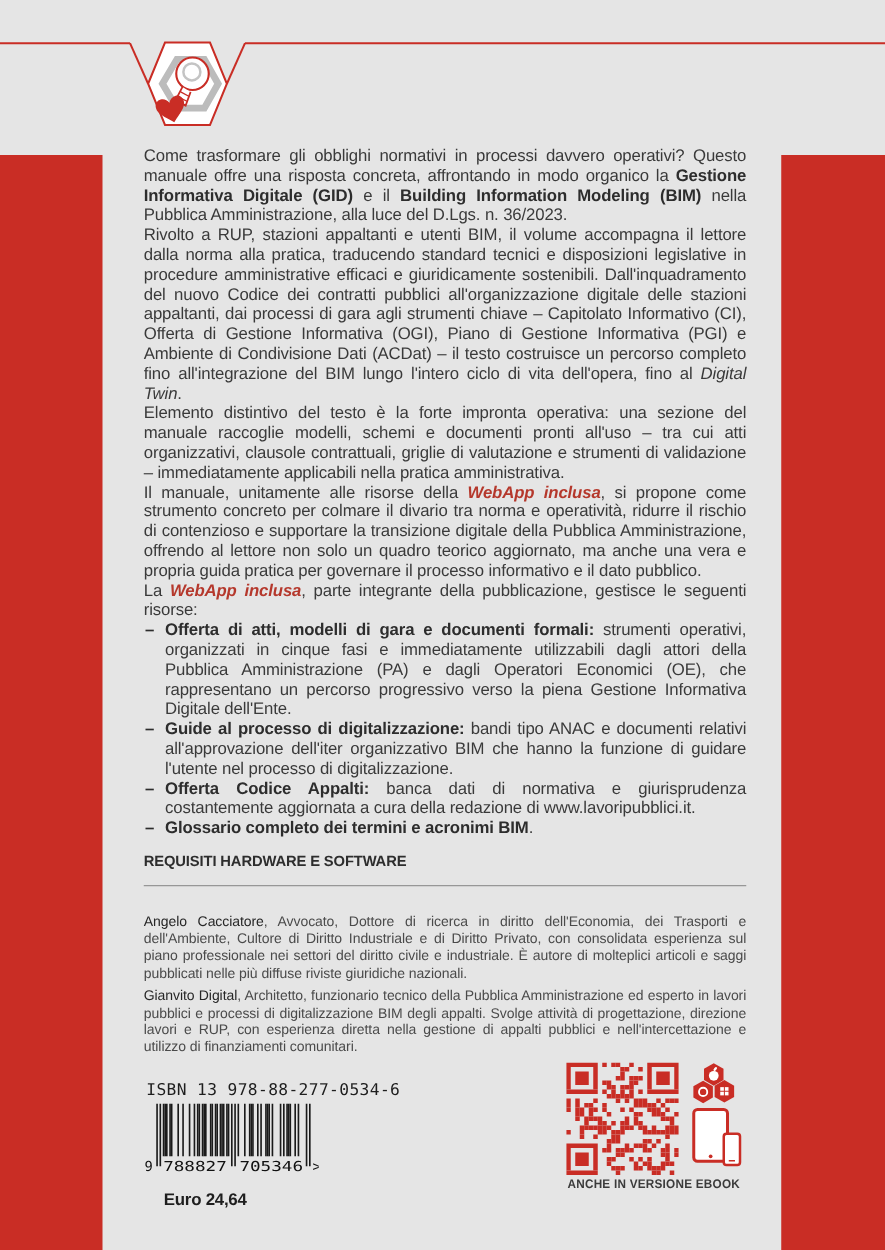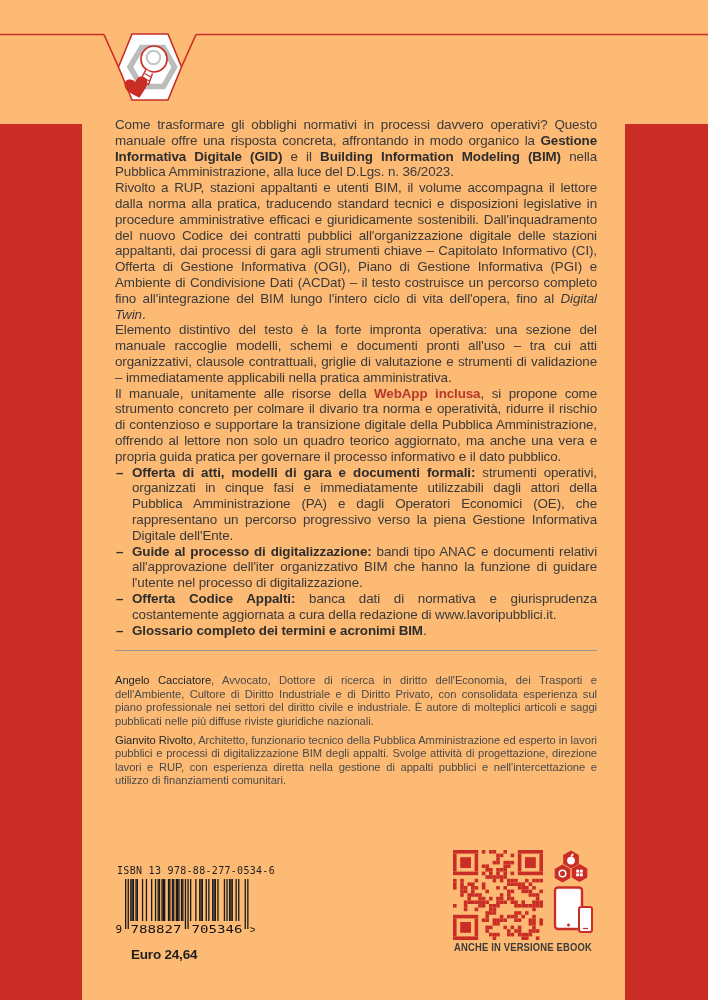--- a/index.html
+++ b/index.html
@@ -1,48 +1,48 @@
 <!DOCTYPE html>
 <html lang="it" style="--accent: #c92d25; --text-red: #b5382c;"><head>
 <meta charset="utf-8">
 <style>
   :root{
     --accent:#c92d25;
     --text-red:#b5382c;
     --ink:#3a3a3a;
   }
   html,body{margin:0;padding:0;background:#fff;}
-  .page{position:relative;width:708px;height:1000px;background:#fdba74;overflow:hidden;
+  .page{position:relative;width:708px;height:1000px;background:#e5e5e5;overflow:hidden;
         font-family:"Liberation Sans","DejaVu Sans",sans-serif;}
   
   .masthead{position:absolute;left:0;top:0;width:708px;height:115px;}
   
   .sidebar{position:absolute;top:124px;height:876px;background:var(--accent);}
   .sidebar.left{left:0;width:82px;}
   .sidebar.right{left:625px;width:83px;}
   
   .content{position:absolute;left:115px;top:117px;width:482px;color:var(--ink);
            font-size:13.4px;line-height:15.8px;letter-spacing:-0.1px;}
   .content p{margin:0;text-align:justify;}
   .content .b{font-weight:bold;color:#2d2d2d;}
   .content .i{font-style:italic;}
-  .content .red{color:var(--text-red);}
+  .content .red{color:var(--text-red);font-style:italic;}
   ul.resources{margin:0;padding:0;list-style:none;}
   ul.resources li{position:relative;padding-left:17px;text-align:justify;}
   ul.resources .marker{position:absolute;left:1px;top:0;font-weight:bold;color:#2d2d2d;}
   .req{margin-top:12px;}
   .req h3{margin:0;font-size:11.8px;line-height:15px;letter-spacing:-0.1px;color:#2d2d2d;}
   .req p{margin:0;font-size:12.8px;line-height:15.4px;color:#4e4e4e;letter-spacing:-0.2px;text-align:justify;}
   .divider{margin-top:11px;border-top:1px solid #979797;height:0;}
   .authors{margin-top:23px;font-size:11.2px;line-height:13.6px;color:#4a4a4a;letter-spacing:-0.05px;}
   .authors p{margin:0 0 5px 0;text-align:justify;}
   .authors .name{font-weight:normal;color:#262626;}
   
   .barcode-block{position:absolute;left:115px;top:865px;width:170px;}
-  .isbn-label{font-family:"DejaVu Sans Mono","Liberation Mono",monospace;font-size:10px;
+  .isbn-label{font-family:"DejaVu Sans Mono","Liberation Mono",monospace;font-size:13px;
               letter-spacing:0.3px;color:#1e1e1e;margin:0 0 1px 2px;white-space:nowrap;}
   .price{margin:8px 0 0 16px;font-size:13.5px;font-weight:bold;color:#1e1e1e;letter-spacing:-0.2px;}
   
   .ebook-block{position:absolute;left:453px;top:846px;width:140px;height:110px;}
   .qr{position:absolute;left:0;top:4px;}
   .platform-icons{position:absolute;left:97px;top:4px;}
   .devices{position:absolute;left:99px;top:40px;}
   .ebook-caption{position:absolute;left:-10px;top:96px;width:160px;text-align:center;
                  font-size:10px;font-weight:bold;color:#3b3b3b;letter-spacing:0.2px;white-space:nowrap;
                  transform:scaleX(0.94);}
@@ -74,20 +74,21 @@
   </svg>
 
   <div class="sidebar left"></div>
   <div class="sidebar right"></div>
 
   <div class="content">
     <p><span>Come trasformare gli obblighi normativi in processi davvero operativi? Questo manuale offre una risposta concreta, affrontando in modo organico la </span><span class="b">Gestione Informativa Digitale (GID)</span><span> e il </span><span class="b">Building Information Modeling (BIM)</span><span> nella Pubblica Amministrazione, alla luce del D.Lgs. n. 36/2023.</span></p>
     <p><span>Rivolto a RUP, stazioni appaltanti e utenti BIM, il volume accompagna il lettore dalla norma alla pratica, traducendo standard tecnici e disposizioni legislative in procedure amministrative efficaci e giuridicamente sostenibili. Dall'inquadramento del nuovo Codice dei contratti pubblici all'organizzazione digitale delle stazioni appaltanti, dai processi di gara agli strumenti chiave – Capitolato Informativo (CI), Offerta di Gestione Informativa (OGI), Piano di Gestione Informativa (PGI) e Ambiente di Condivisione Dati (ACDat) – il testo costruisce un percorso completo fino all'integrazione del BIM lungo l'intero ciclo di vita dell'opera, fino al </span><span class="i">Digital Twin</span><span>.</span></p>
     <p><span>Elemento distintivo del testo è la forte impronta operativa: una sezione del manuale raccoglie modelli, schemi e documenti pronti all'uso – tra cui atti organizzativi, clausole contrattuali, griglie di valutazione e strumenti di validazione – immediatamente applicabili nella pratica amministrativa.</span></p>
     <p><span>Il manuale, unitamente alle risorse della </span><span class="b red">WebApp inclusa</span><span>, si propone come strumento concreto per colmare il divario tra norma e operatività, ridurre il rischio di contenzioso e supportare la transizione digitale della Pubblica Amministrazione, offrendo al lettore non solo un quadro teorico aggiornato, ma anche una vera e propria guida pratica per governare il processo informativo e il dato pubblico.</span></p>
+    <p><span>La </span><span class="b red">WebApp inclusa</span><span>, parte integrante della pubblicazione, gestisce le seguenti risorse:</span></p>
 
     <ul class="resources">
       <li>
         <span class="marker">–</span>
         <span><span class="b">Offerta di atti, modelli di gara e documenti formali:</span><span> strumenti operativi, organizzati in cinque fasi e immediatamente utilizzabili dagli attori della Pubblica Amministrazione (PA) e dagli Operatori Economici (OE), che rappresentano un percorso progressivo verso la piena Gestione Informativa Digitale dell'Ente.</span></span>
       </li>
       <li>
         <span class="marker">–</span>
         <span><span class="b">Guide al processo di digitalizzazione:</span><span> bandi tipo ANAC e documenti relativi all'approvazione dell'iter organizzativo BIM che hanno la funzione di guidare l'utente nel processo di digitalizzazione.</span></span>
       </li>
@@ -95,30 +96,31 @@
         <span class="marker">–</span>
         <span><span class="b">Offerta Codice Appalti:</span><span> banca dati di normativa e giurisprudenza costantemente aggiornata a cura della redazione di www.lavoripubblici.it.</span></span>
       </li>
       <li>
         <span class="marker">–</span>
         <span><span class="b">Glossario completo dei termini e acronimi BIM</span><span>.</span></span>
       </li>
     </ul>
 
     <div class="req">
+      <h3>REQUISITI HARDWARE E SOFTWARE</h3>
     </div>
 
     <div class="divider"></div>
 
     <div class="authors">
       <p>
         <span class="name">Angelo Cacciatore</span><span>, Avvocato, Dottore di ricerca in diritto dell'Economia, dei Trasporti e dell'Ambiente, Cultore di Diritto Industriale e di Diritto Privato, con consolidata esperienza sul piano professionale nei settori del diritto civile e industriale. È autore di molteplici articoli e saggi pubblicati nelle più diffuse riviste giuridiche nazionali.</span>
       </p>
       <p>
-        <span class="name">Gianvito Rivolto</span><span>, Architetto, funzionario tecnico della Pubblica Amministrazione ed esperto in lavori pubblici e processi di digitalizzazione BIM degli appalti. Svolge attività di progettazione, direzione lavori e RUP, con esperienza diretta nella gestione di appalti pubblici e nell'intercettazione e utilizzo di finanziamenti comunitari.</span>
+        <span class="name">Gianvito Digital</span><span>, Architetto, funzionario tecnico della Pubblica Amministrazione ed esperto in lavori pubblici e processi di digitalizzazione BIM degli appalti. Svolge attività di progettazione, direzione lavori e RUP, con esperienza diretta nella gestione di appalti pubblici e nell'intercettazione e utilizzo di finanziamenti comunitari.</span>
       </p>
     </div>
   </div>
 
   <div class="barcode-block">
     <div class="isbn-label">ISBN 13 978-88-277-0534-6</div>
     <svg id="barcode" class="barcode" width="140" height="58" viewBox="-10 0 140 58" xmlns="http://www.w3.org/2000/svg">
         <rect x="0.00" y="2" width="1.3" height="50" fill="#1a1a1a"></rect>
         <rect x="2.60" y="2" width="1.3" height="50" fill="#1a1a1a"></rect>
         <rect x="5.20" y="2" width="1.3" height="42" fill="#1a1a1a"></rect>

